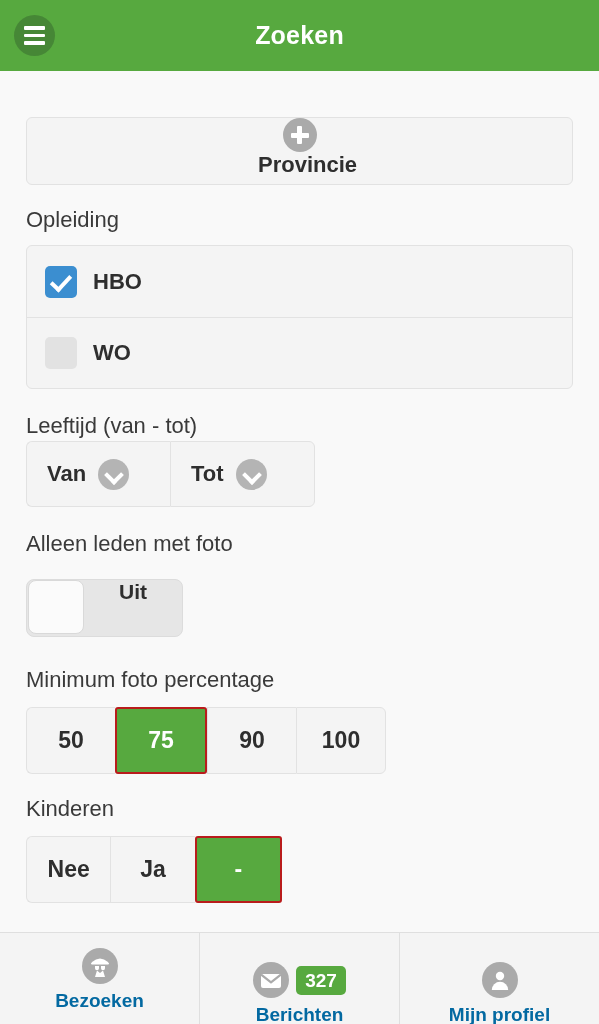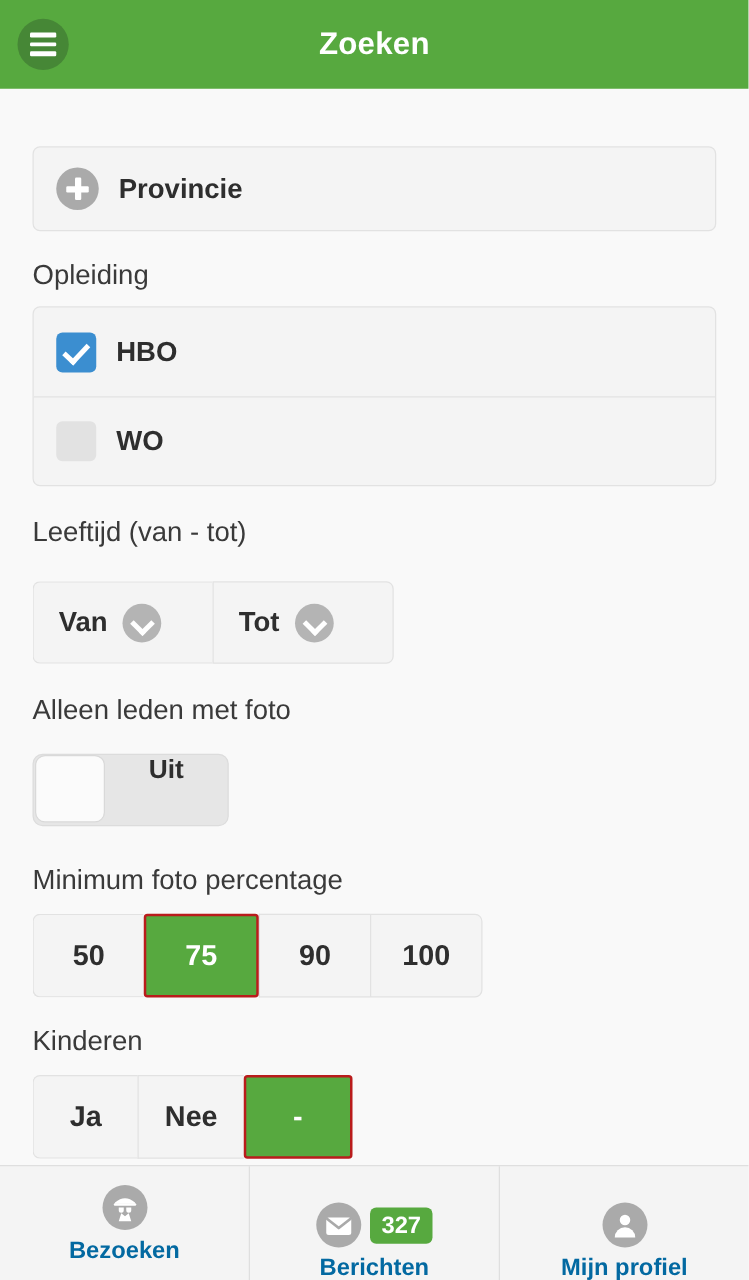--- a/index.html
+++ b/index.html
@@ -79,20 +79,21 @@
     color: #3a3a3a;
     font-weight: normal;
     line-height: 1;
   }
 
   .card {
     background: #f4f4f4;
     border: 1px solid #e2e2e2;
     border-radius: 6px;
     box-sizing: border-box;
+    flex-direction: column;
   }
 
   
   .provincie-card {
     margin-top: 46px;
     height: 68px;
     display: flex;
     align-items: center;
     padding: 0 18px;
     cursor: pointer;
@@ -164,21 +165,21 @@
   .check-label {
     margin-left: 16px;
     font-size: 22px;
     font-weight: bold;
     color: #2e2e2e;
   }
 
   
   .lbl-leeftijd { margin-top: 26px; }
   .age-group {
-    margin-top: 28px;
+    margin-top: 4px;
     display: flex;
     width: 289px;
     height: 66px;
   }
   .age-cell {
     flex: 1;
     background: #f4f4f4;
     border: 1px solid #e2e2e2;
     display: flex;
     align-items: center;
@@ -398,22 +399,22 @@
     <div class="section-label lbl-match">Minimum foto percentage</div>
     <div class="seg-group match">
       <div class="seg">50</div>
       <div class="seg selected">75</div>
       <div class="seg">90</div>
       <div class="seg">100</div>
     </div>
 
     <div class="section-label lbl-kinderen">Kinderen</div>
     <div class="seg-group kids">
+      <div class="seg">Nee</div>
       <div class="seg">Ja</div>
-      <div class="seg">Nee</div>
       <div class="seg selected">-</div>
     </div>
 
   </div>
 
   <div class="bottom-nav">
 
     <div class="nav-item">
       <div class="nav-icon-row">
         <span class="nav-circle">

